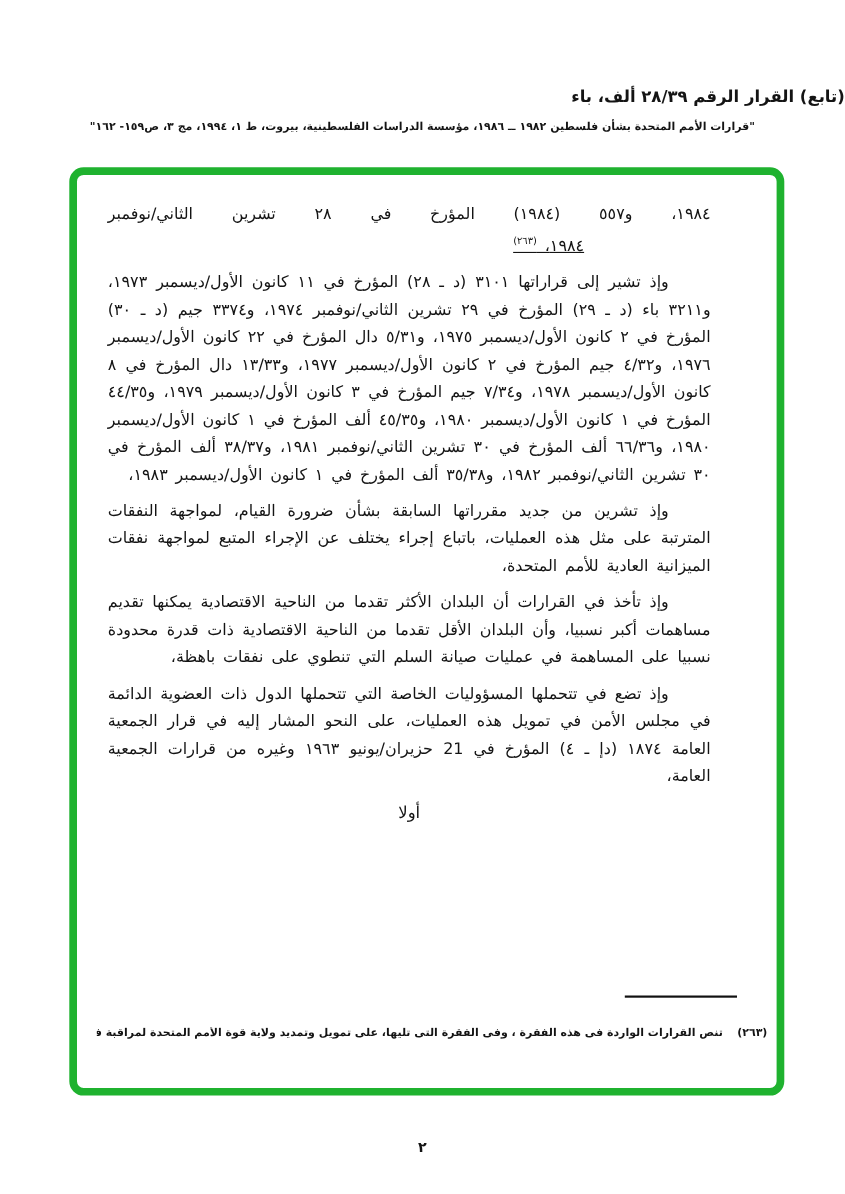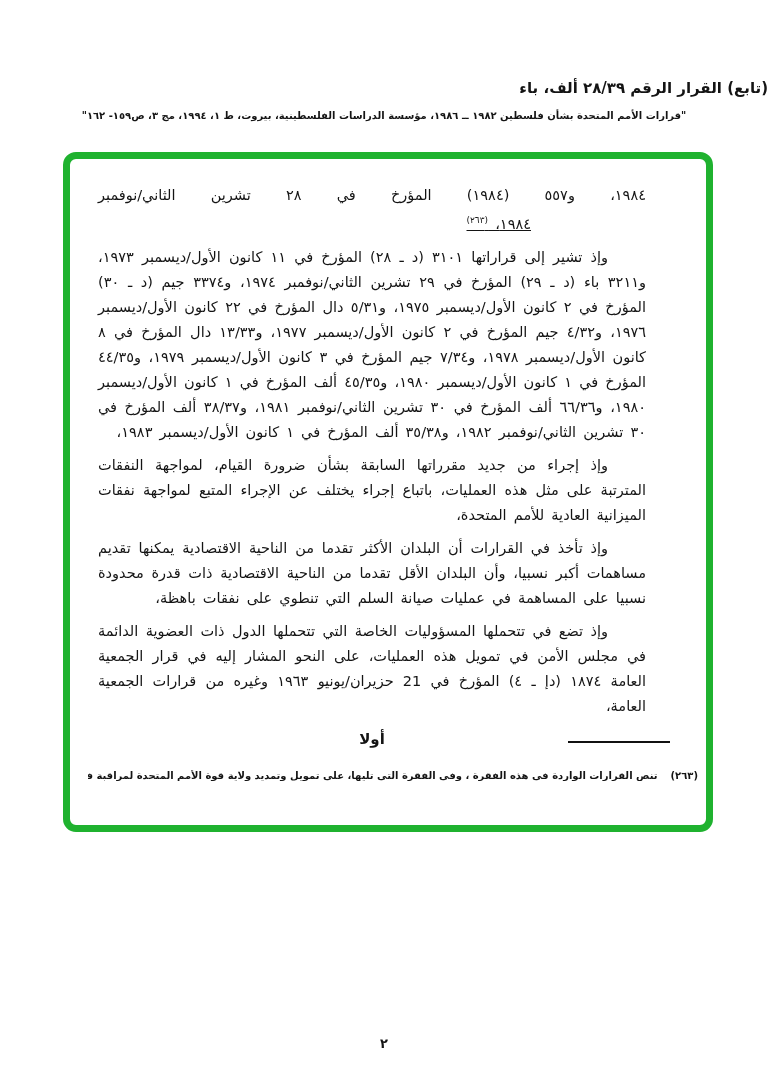--- a/index.html
+++ b/index.html
@@ -16,40 +16,40 @@
     direction:rtl;
     font-size:15px; font-weight:bold;
   }
   .doc-source {
     position:absolute; top:110px; left:0; right:0;
     text-align:center; direction:rtl;
     font-size:10px; font-weight:bold;
   }
   .green-box {
     position:absolute; left:63px; top:152px;
-    width:650px; height:680px;
+    width:650px; height:844px;
     border:7px solid #1fb22f;
     border-radius:13px;
     background:#ffffff;
   }
   .text-col {
     position:absolute; top:24px; right:60px; left:28px;
     direction:rtl;
     font-size:14.5px; line-height:25px;
     word-spacing:2.5px;
     text-align:justify;
   }
   .p { margin-bottom:8px; }
   .p-indent { text-indent:38px; }
   .lead { font-weight:normal; }
   .cont-line1 { text-align:justify; text-align-last:justify; }
   .cont-line2 { padding-right:115px;text-decoration:underline; }
   .fn-ref { font-size:9px; vertical-align:6px; letter-spacing:0.5px; }
   .sec-heading {
-    text-align:center; font-weight:bold;
+    text-align:center; font-weight:normal;
     margin:2px 0 13px 0; text-indent:0;
     font-size:15px;
   }
   .fn-sep {
     position:absolute; bottom:82px; right:36px;
     width:102px; border-top:2px solid #111;
   }
   .footnote {
     position:absolute; bottom:44px; right:8px; left:18px;
     direction:rtl; font-size:10px; font-weight:bold;
@@ -71,21 +71,21 @@
 <div class="green-box">
   <div class="text-col">
 
     <div class="p">
       <div class="cont-line1">١٩٨٤، و٥٥٧ (١٩٨٤) المؤرخ في ٢٨ تشرين الثاني/نوفمبر</div>
       <div class="cont-line2"><span>١٩٨٤، </span><sup class="fn-ref">(٢٦٣)</sup></div>
     </div>
 
     <p class="p p-indent"><span class="lead">وإذ تشير</span><span> إلى قراراتها ٣١٠١ (د ـ ٢٨) المؤرخ في ١١ كانون الأول/ديسمبر ١٩٧٣، و٣٢١١ باء (د ـ ٢٩) المؤرخ في ٢٩ تشرين الثاني/نوفمبر ١٩٧٤، و٣٣٧٤ جيم (د ـ ٣٠) المؤرخ في ٢ كانون الأول/ديسمبر ١٩٧٥، و٥/٣١ دال المؤرخ في ٢٢ كانون الأول/ديسمبر ١٩٧٦، و٤/٣٢ جيم المؤرخ في ٢ كانون الأول/ديسمبر ١٩٧٧، و١٣/٣٣ دال المؤرخ في ٨ كانون الأول/ديسمبر ١٩٧٨، و٧/٣٤ جيم المؤرخ في ٣ كانون الأول/ديسمبر ١٩٧٩، و٤٤/٣٥ المؤرخ في ١ كانون الأول/ديسمبر ١٩٨٠، و٤٥/٣٥ ألف المؤرخ في ١ كانون الأول/ديسمبر ١٩٨٠، و٦٦/٣٦ ألف المؤرخ في ٣٠ تشرين الثاني/نوفمبر ١٩٨١، و٣٨/٣٧ ألف المؤرخ في ٣٠ تشرين الثاني/نوفمبر ١٩٨٢، و٣٥/٣٨ ألف المؤرخ في ١ كانون الأول/ديسمبر ١٩٨٣،</span></p>
 
-    <p class="p p-indent"><span class="lead">وإذ إجراء من جديد</span><span> مقرراتها السابقة بشأن ضرورة القيام، لمواجهة النفقات المترتبة على مثل هذه العمليات، باتباع إجراء يختلف عن الإجراء المتبع لمواجهة نفقات الميزانية العادية للأمم المتحدة،</span></p>
+    <p class="p p-indent"><span class="lead">وإذ تشرين من جديد</span><span> مقرراتها السابقة بشأن ضرورة القيام، لمواجهة النفقات المترتبة على مثل هذه العمليات، باتباع إجراء يختلف عن الإجراء المتبع لمواجهة نفقات الميزانية العادية للأمم المتحدة،</span></p>
 
     <p class="p p-indent"><span class="lead">وإذ تأخذ في القرارات</span><span> أن البلدان الأكثر تقدما من الناحية الاقتصادية يمكنها تقديم مساهمات أكبر نسبيا، وأن البلدان الأقل تقدما من الناحية الاقتصادية ذات قدرة محدودة نسبيا على المساهمة في عمليات صيانة السلم التي تنطوي على نفقات باهظة،</span></p>
 
     <p class="p p-indent"><span class="lead">وإذ تضع في تتحملها</span><span> المسؤوليات الخاصة التي تتحملها الدول ذات العضوية الدائمة في مجلس الأمن في تمويل هذه العمليات، على النحو المشار إليه في قرار الجمعية العامة ١٨٧٤ (دإ ـ ٤) المؤرخ في 21 حزيران/يونيو ١٩٦٣ وغيره من قرارات الجمعية العامة،</span></p>
 
     <div class="sec-heading">أولا</div>
 
 
   </div>
 

